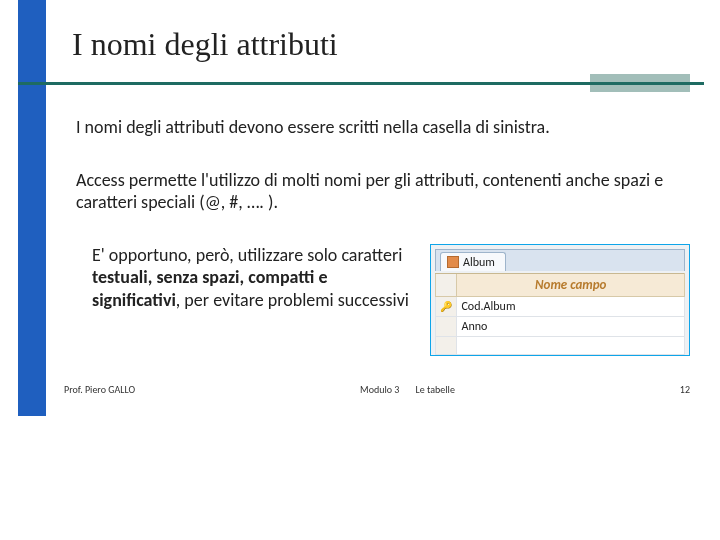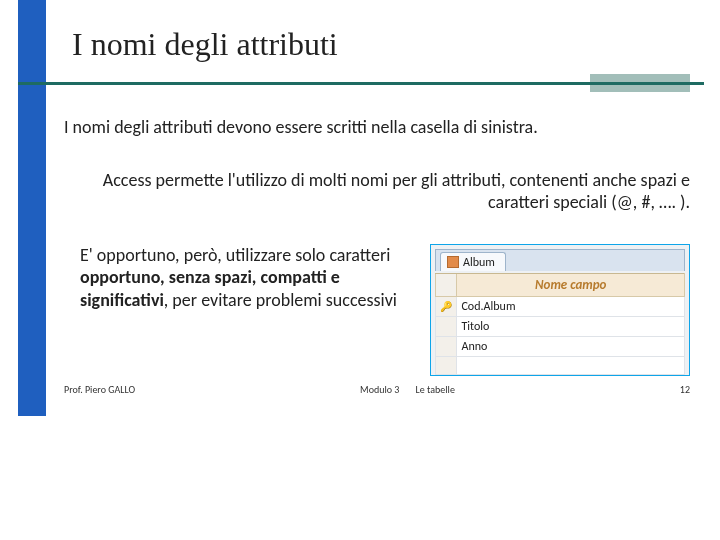--- a/index.html
+++ b/index.html
@@ -10,23 +10,23 @@
   .blue-bar { position: absolute; left: 18px; top: 0; width: 28px; height: 100%; background: #1f5fbf; }
 
   
   .title { position: absolute; left: 72px; top: 26px; font-family: "Times New Roman", serif; font-size: 32px; color: #222; }
 
   
   .accent-line { position: absolute; left: 18px; right: 16px; top: 82px; height: 3px; background: #1e6b62; }
   
   .accent-right { position: absolute; right: 30px; top: 74px; width: 100px; height: 18px; background: #7aa29b; opacity: 0.7; }
 
-  .body { position: absolute; left: 64px; right: 30px; top: 116px; font-size: 18px; line-height: 1.25; }
+  .body { position: absolute; left: 76px; right: 30px; top: 116px; font-size: 18px; line-height: 1.25; }
   .para1 { margin-bottom: 30px; }
-  .para2 { margin-bottom: 30px; text-align: right; }
+  .para2 { margin-bottom: 30px; }
 
   .row3 { display: flex; gap: 18px; align-items: flex-start; }
   .para3 { flex: 1; padding-left: 16px; font-size: 18px; }
   .para3 b { font-weight: 700; }
 
   
   .access { width: 260px; border: 1px solid #0ea5e9; font-size: 13px; background: #eef1f4; padding: 4px 4px 0 4px; }
   .access .tab-bar { display: flex; align-items: flex-end; height: 22px; background: #d9e3ef; border: 1px solid #9eb4cb; border-bottom: none; margin-bottom: 2px; }
   .access .tab { display: flex; align-items: center; gap: 4px; background: #f7f9fc; border: 1px solid #9eb4cb; border-bottom: none; padding: 2px 10px 1px 6px; font-size: 12px; border-radius: 3px 3px 0 0; margin-left: 4px; }
   .grid-icon { width: 12px; height: 12px; background: #e28b4a; display: inline-block; border: 1px solid #b56a2f; }
@@ -52,43 +52,39 @@
   <div class="accent-line"></div>
 
   <div class="title">I nomi degli attributi</div>
 
   <div class="body">
     <p class="para1">I nomi degli attributi devono essere scritti nella casella di sinistra.</p>
     <p class="para2">Access permette l'utilizzo di molti nomi per gli attributi, contenenti anche spazi e caratteri speciali (@, #, …. ).</p>
 
     <div class="row3">
       <p class="para3">
-        <span>E' opportuno, però, utilizzare solo caratteri </span><b>opportuno, senza spazi, compatti e significativi</b><span>, per evitare problemi successivi</span>
+        <span>E' opportuno, però, utilizzare solo caratteri </span><b>testuali, senza spazi, compatti e significativi</b><span>, per evitare problemi successivi</span>
       </p>
 
       <div class="access">
         <div class="tab-bar">
           <div class="tab">
             <span class="grid-icon"></span>
             <span>Album</span>
           </div>
         </div>
         <table>
           <tbody>
               <tr>
             <th style="width:18px;background:#f3f0ea;border-right:none"></th>
             <th>Nome campo</th>
           </tr>
           <tr>
             <td class="keycell"><span class="key-icon">🔑</span></td>
             <td>Cod.Album</td>
-          </tr>
-          <tr>
-            <td class="keycell"></td>
-            <td>Titolo</td>
           </tr>
           <tr>
             <td class="keycell"></td>
             <td>Anno</td>
           </tr>
           <tr>
             <td class="keycell"></td>
             <td></td>
           </tr>
         </tbody>

